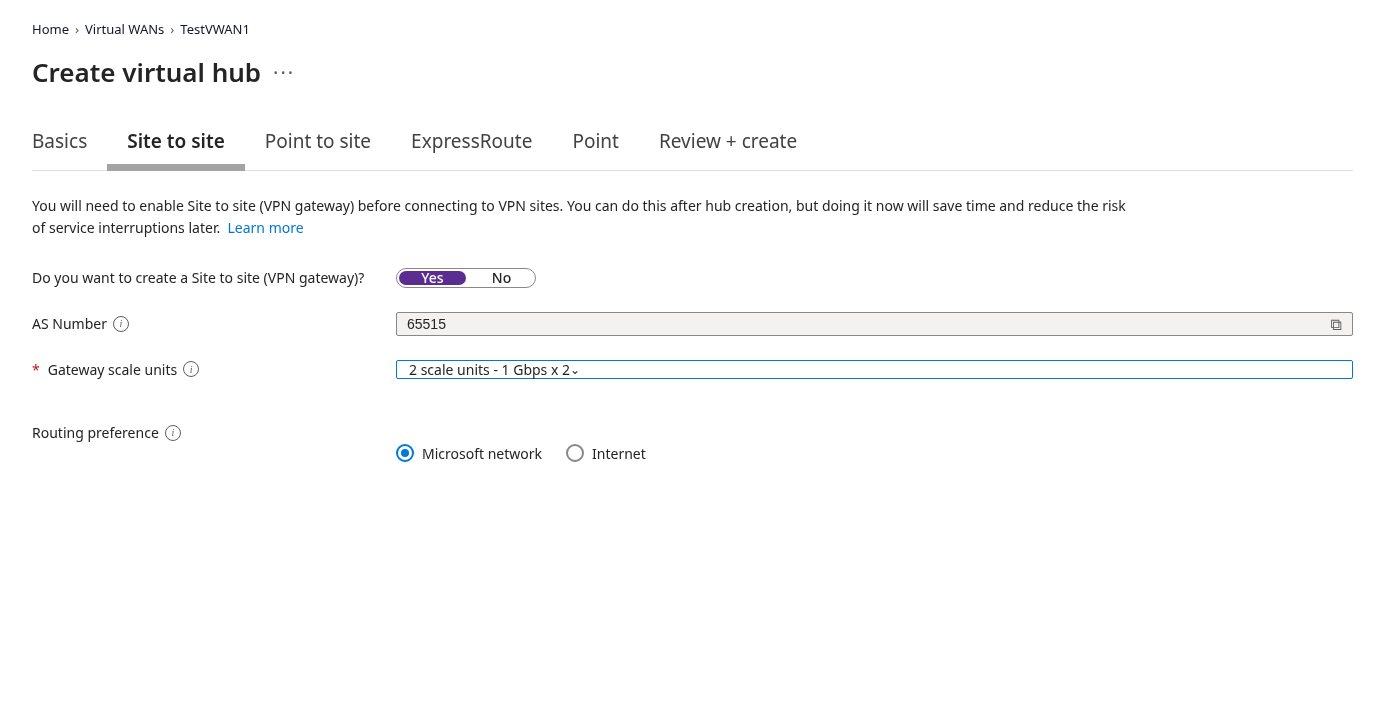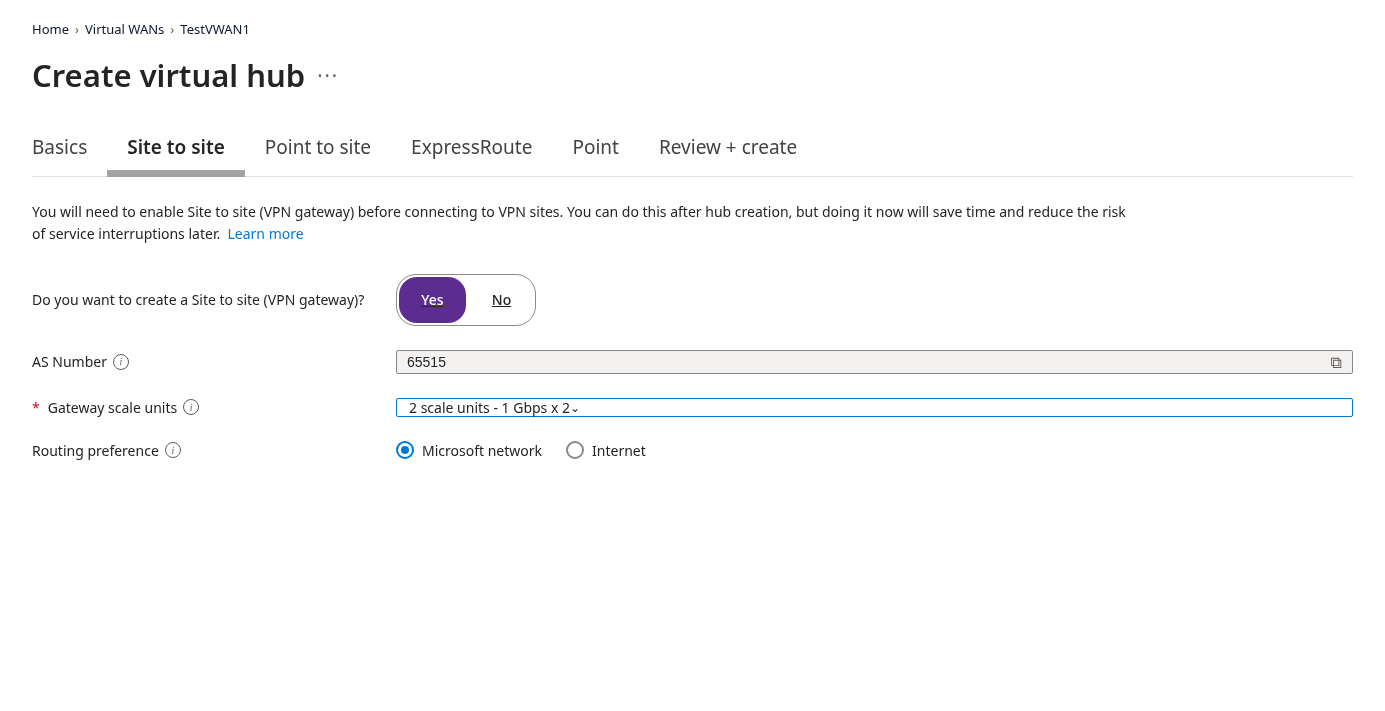--- a/index.html
+++ b/index.html
@@ -33,21 +33,21 @@
     }
 
     
     .page-title-row {
       display: flex;
       align-items: center;
       gap: 12px;
       margin-bottom: 28px;
     }
     .page-title {
-      font-size: 31px;
+      font-size: 26px;
       font-weight: 600;
       color: #242424;
     }
     .title-ellipsis {
       font-size: 20px;
       color: #605e5c;
       cursor: pointer;
       letter-spacing: 2px;
     }
 
@@ -135,22 +135,21 @@
       flex: 1;
     }
 
     
     .toggle-group {
       display: flex;
       border: 1.5px solid #8a8886;
       border-radius: 20px;
       overflow: hidden;
       width: 140px;
-      height: 52px;
-      text-decoration: underline;
+      height: 20px;
     }
     .toggle-btn {
       flex: 1;
       display: flex;
       align-items: center;
       justify-content: center;
       cursor: pointer;
       font-size: 14px;
       font-weight: 500;
       transition: background 0.2s;
@@ -217,20 +216,21 @@
       display: flex;
       align-items: center;
       gap: 24px;
     }
     .radio-option {
       display: flex;
       align-items: center;
       gap: 8px;
       cursor: pointer;
       font-size: 14px;
+      margin-top: 41px;
     }
     .radio-circle {
       width: 18px;
       height: 18px;
       border-radius: 50%;
       border: 2px solid #8a8886;
       display: flex;
       align-items: center;
       justify-content: center;
       flex-shrink: 0;

